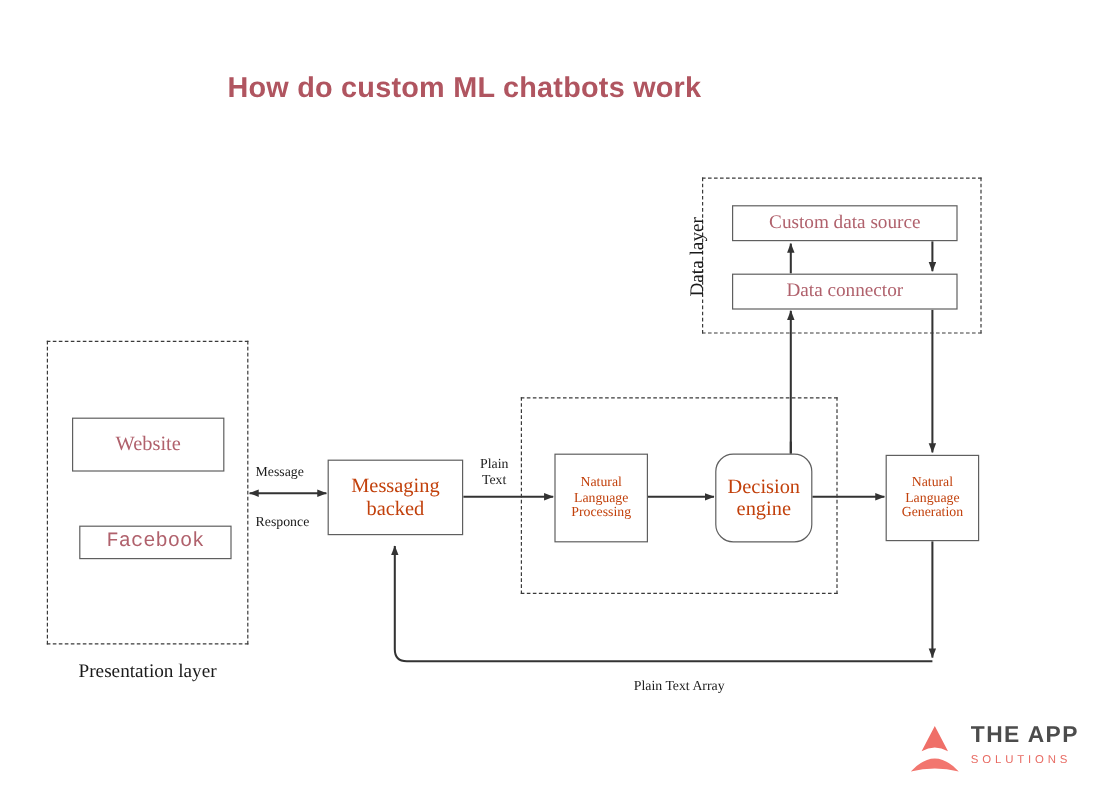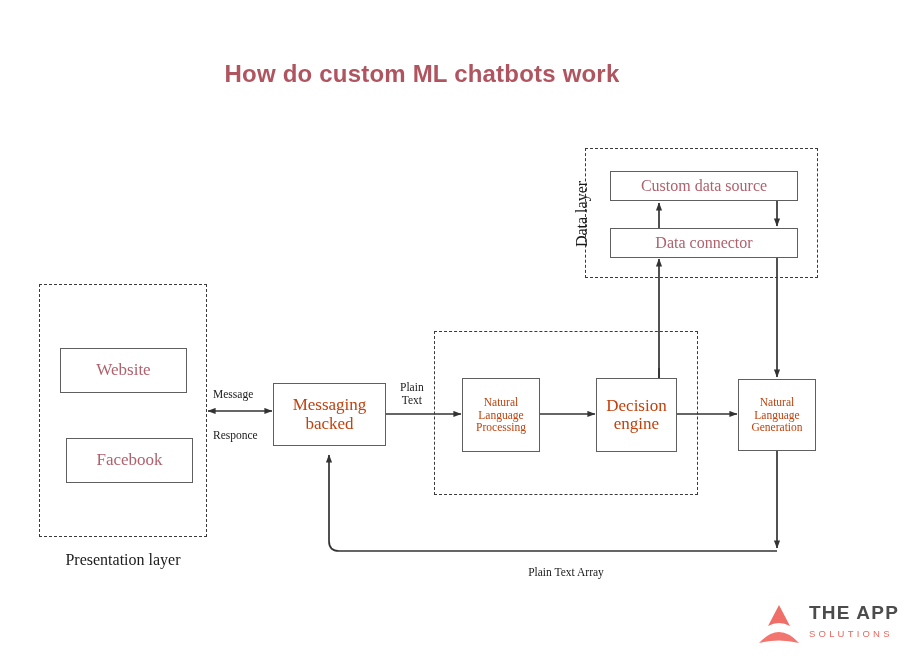--- a/index.html
+++ b/index.html
@@ -21,21 +21,20 @@
     position: absolute;
     left: 0;
     top: 60px;
     width: 774px;
     text-align: center;
     font-family: "Liberation Sans", sans-serif;
     font-weight: bold;
     font-size: 24px;
     color: #b05560;
     letter-spacing: 0.2px;
-    padding-left: 35px;
   }
 
   
   #lines {
     position: absolute;
     left: 0;
     top: 0;
     width: 915px;
     height: 656px;
     pointer-events: none;
@@ -55,38 +54,40 @@
     color: #c2410c;
   }
   .node.rose { color: #b0616c; }
 
   
   #node-website {
     left: 60px; top: 348px; width: 127px; height: 45px;
     font-size: 17px;
   }
   #node-facebook {
-    left: 66px; top: 438px; width: 127px; height: 45px;
-    font-size: 17px;
+    left: 66px; top: 438px; width: 127px; height: 28px;
+    font-size: 17px;
+    font-family: Liberation Mono, monospace;
   }
 
   
   #node-messaging {
     left: 273px; top: 383px; width: 113px; height: 63px;
     font-size: 17px;
   }
 
   
   #node-nlp {
     left: 462px; top: 378px; width: 78px; height: 74px;
     font-size: 11.5px;
   }
   #node-decision {
     left: 596px; top: 378px; width: 81px; height: 74px;
     font-size: 17px;
+    border-radius: 15px;
   }
   #node-nlg {
     left: 738px; top: 379px; width: 78px; height: 72px;
     font-size: 11.5px;
   }
 
   
   #node-custom-data-source {
     left: 610px; top: 171px; width: 188px; height: 30px;
     font-size: 16px;

